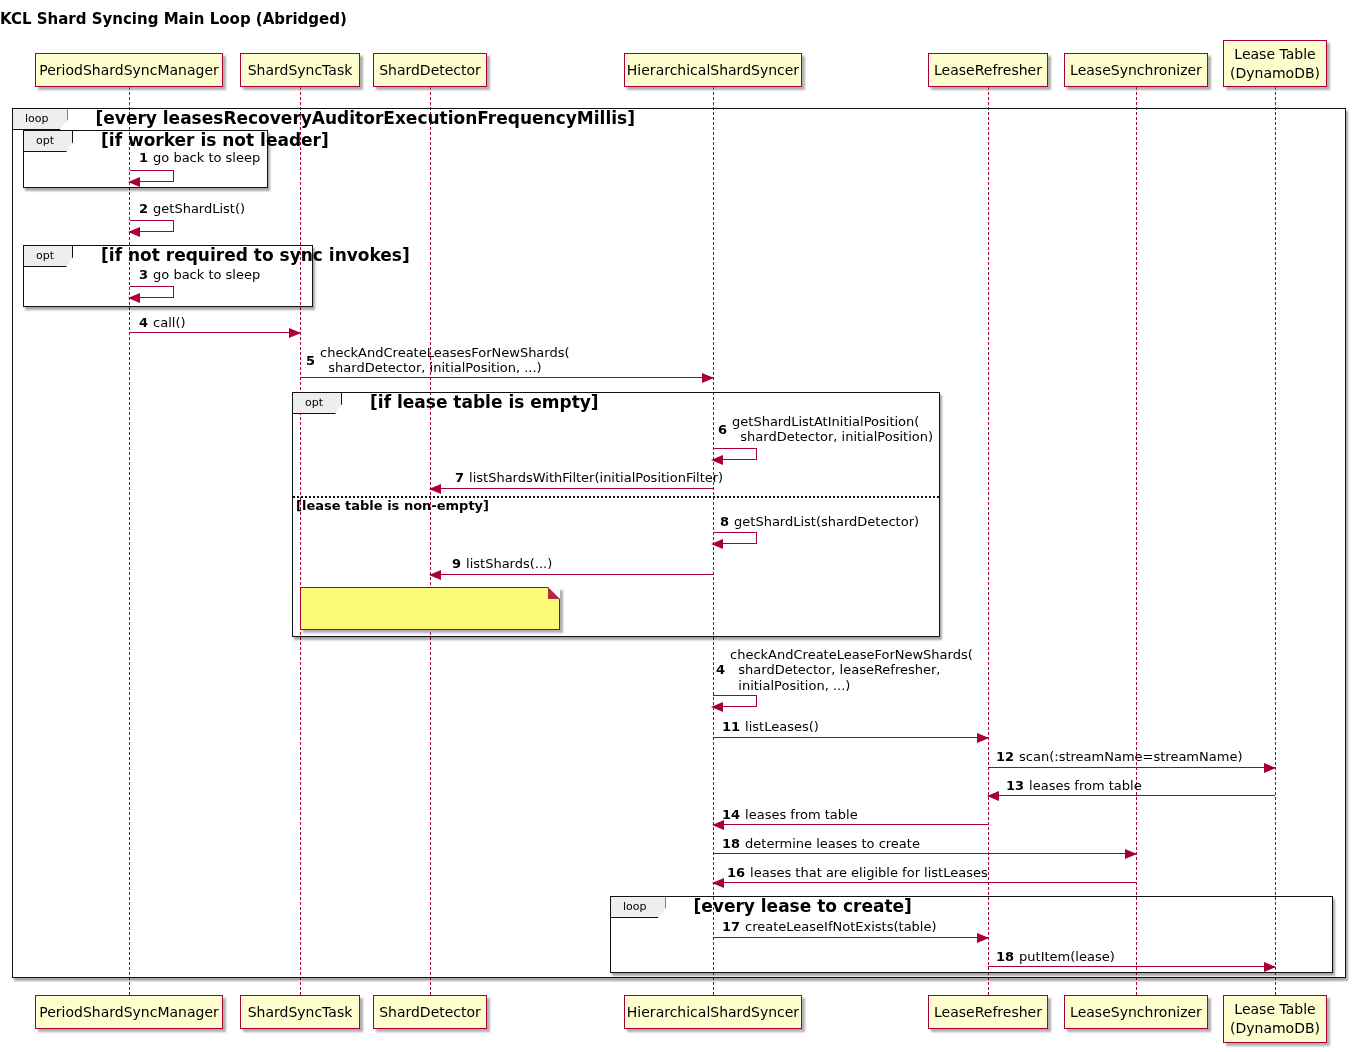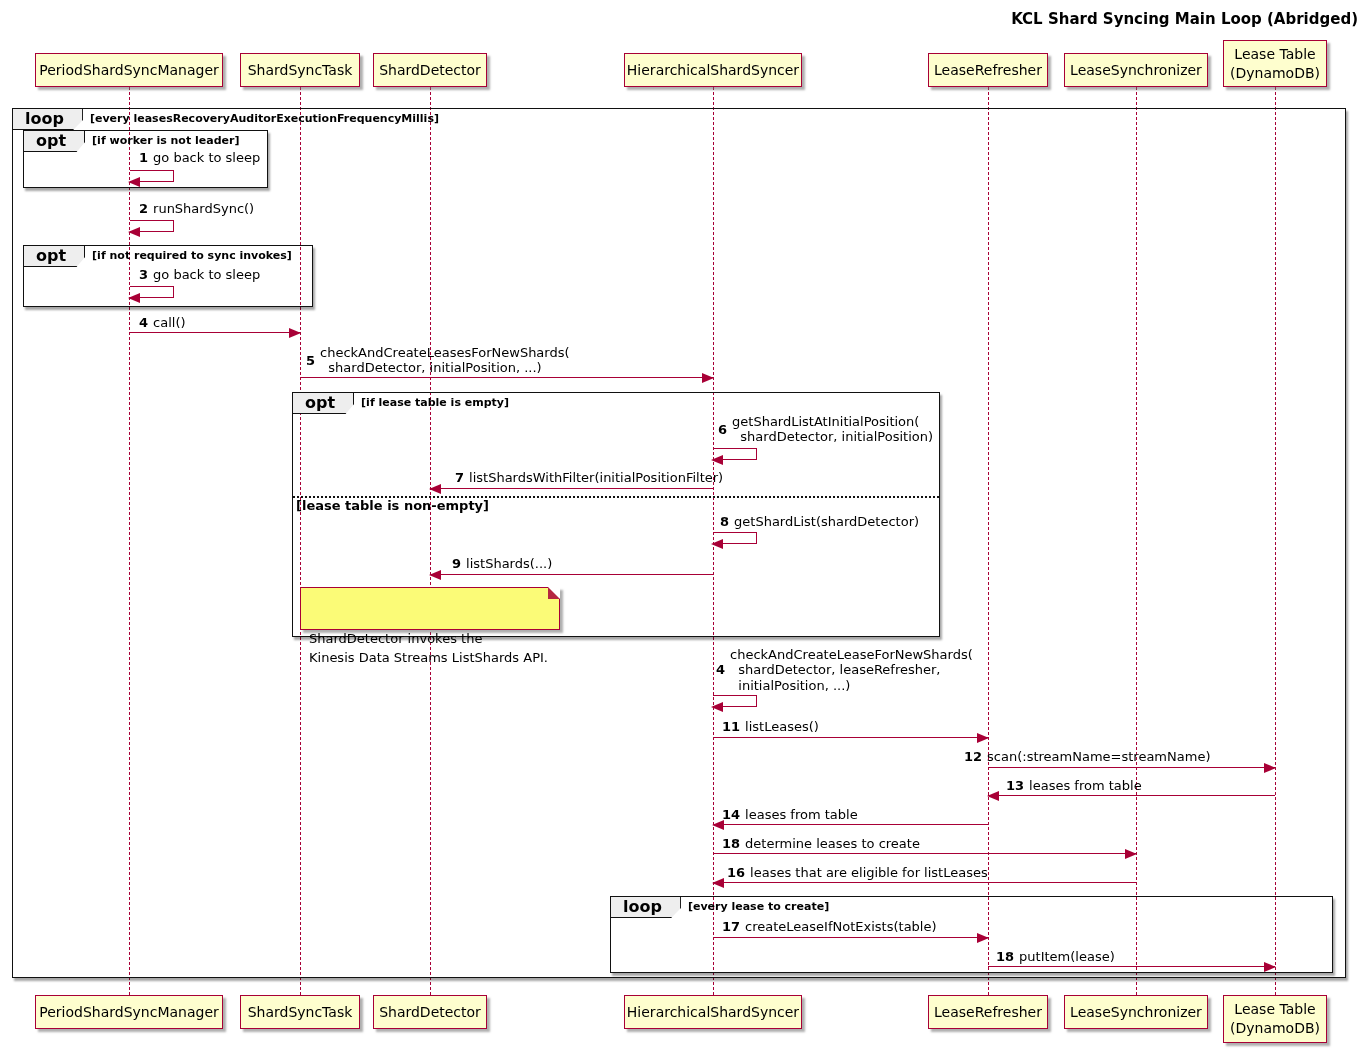--- a/index.html
+++ b/index.html
@@ -1,36 +1,36 @@
 <!DOCTYPE html>
 <html><head>
 <meta charset="utf-8">
 <style>
   html,body{margin:0;padding:0;background:#fff;}
   #diagram{
     position:relative;width:1358px;height:1052px;background:#ffffff;
     font-family:"DejaVu Sans","Liberation Sans",sans-serif;color:#000;overflow:hidden;
   }
-  .title{position:absolute;left:0;top:10px;width:1358px;text-align:right;
+  .title{position:absolute;left:0;top:10px;width:1358px;text-align:left;
     font-size:15px;font-weight:bold;}
   
   .pbox{position:absolute;background:#FEFECE;border:1.5px solid #A80036;
     box-shadow:3px 3px 2px rgba(110,110,110,.55);
     display:flex;align-items:center;justify-content:center;text-align:center;
     font-size:14px;white-space:pre-line;line-height:1.35;box-sizing:border-box;}
   
   .lifeline{position:absolute;width:0;border-left:1px dashed #A80036;}
   
   .frame{position:absolute;border:1.7px solid #111;background:transparent;
     box-shadow:2px 3px 2px rgba(0,0,0,.35);box-sizing:border-box;}
   .frame-hdr{position:absolute;left:0;top:0;display:flex;align-items:flex-start;}
   .kw{background:#EEE;border-right:1.3px solid #111;border-bottom:1.3px solid #111;
     clip-path:polygon(0 0,100% 0,100% 52%,86% 100%,0 100%);
-    font-weight:bold;font-size:16px;padding:1px 18px 2px 12px;line-height:17px;}
-  .guard{font-weight:bold;font-size:11px;line-height:19px;margin-left:7px;white-space:nowrap;}
+    font-weight:normal;font-size:11px;padding:1px 18px 2px 12px;line-height:17px;}
+  .guard{font-weight:bold;font-size:17px;line-height:19px;margin-left:28px;white-space:nowrap;}
   
   .divider{position:absolute;border-top:2px dotted #111;}
   .divider-label{position:absolute;font-weight:bold;font-size:13px;white-space:nowrap;}
   
   .mlabel{position:absolute;display:flex;align-items:center;font-size:13px;white-space:nowrap;}
   .num{font-weight:bold;margin-right:5px;}
   .txt{white-space:pre-wrap;line-height:1.18;}
   .arrow{position:absolute;height:0;border-top:1.2px solid #A80036;}
   .head{position:absolute;width:0;height:0;}
   .head-right{right:-1px;top:-5.5px;border-left:12px solid #A80036;
@@ -103,21 +103,21 @@
   <div class="mlabel" style="left:139px;top:150px">
     <span class="num">1</span>
     <span class="txt">go back to sleep</span>
   </div>
   <div class="selfmsg" style="left:130px;top:170px">
       <span class="head"></span>
     </div>
 
   <div class="mlabel" style="left:139px;top:201px">
     <span class="num">2</span>
-    <span class="txt">runShardSync()</span>
+    <span class="txt">getShardList()</span>
   </div>
   <div class="selfmsg" style="left:130px;top:220px">
       <span class="head"></span>
     </div>
 
   <div class="mlabel" style="left:139px;top:267px">
     <span class="num">3</span>
     <span class="txt">go back to sleep</span>
   </div>
   <div class="selfmsg" style="left:130px;top:286px">
@@ -169,43 +169,41 @@
   <div class="mlabel" style="left:452px;top:556px">
     <span class="num">9</span>
     <span class="txt">listShards(...)</span>
   </div>
   <div class="arrow" style="left:430px;top:574px;width:283px">
       <span class="head head-left"></span>
     </div>
 
   <div class="note" style="left:300px;top:587px;width:260px;height:43px">
     <span class="fold"></span>
-    <span>ShardDetector invokes the
-Kinesis Data Streams ListShards API.</span>
   </div>
 
   <div class="mlabel" style="left:716px;top:647px">
     <span class="num">4</span>
     <span class="txt">checkAndCreateLeaseForNewShards(
   shardDetector, leaseRefresher,
   initialPosition, ...)</span>
   </div>
   <div class="selfmsg" style="left:713px;top:695px">
       <span class="head"></span>
     </div>
 
   <div class="mlabel" style="left:722px;top:719px">
     <span class="num">11</span>
     <span class="txt">listLeases()</span>
   </div>
   <div class="arrow" style="left:713px;top:737px;width:275px">
       <span class="head head-right"></span>
     </div>
 
-  <div class="mlabel" style="left:964px;top:749px">
+  <div class="mlabel" style="left:996px;top:749px">
     <span class="num">12</span>
     <span class="txt">scan(:streamName=streamName)</span>
   </div>
   <div class="arrow" style="left:988px;top:767px;width:287px">
       <span class="head head-right"></span>
     </div>
 
   <div class="mlabel" style="left:1006px;top:778px">
     <span class="num">13</span>
     <span class="txt">leases from table</span>

